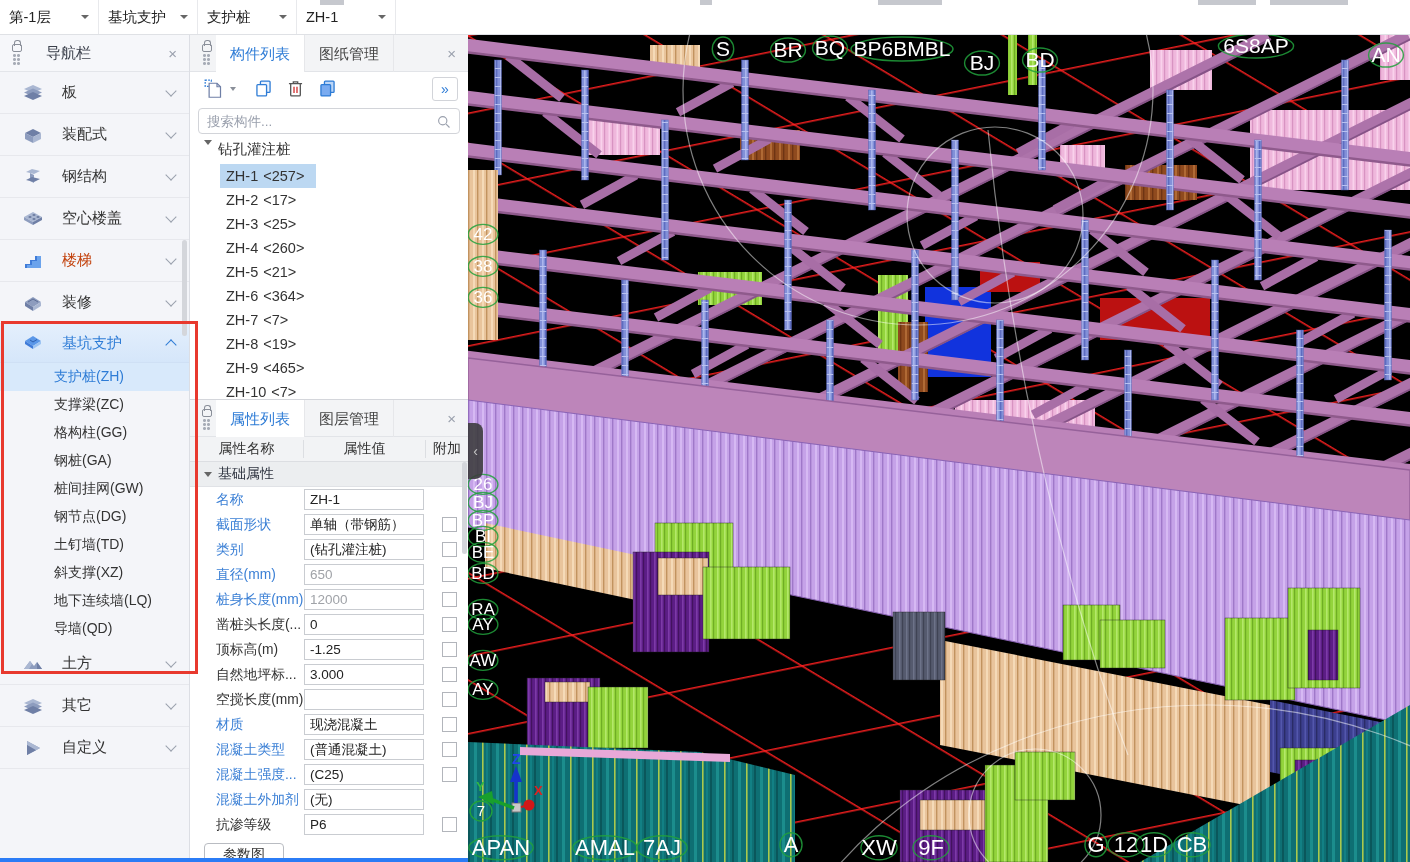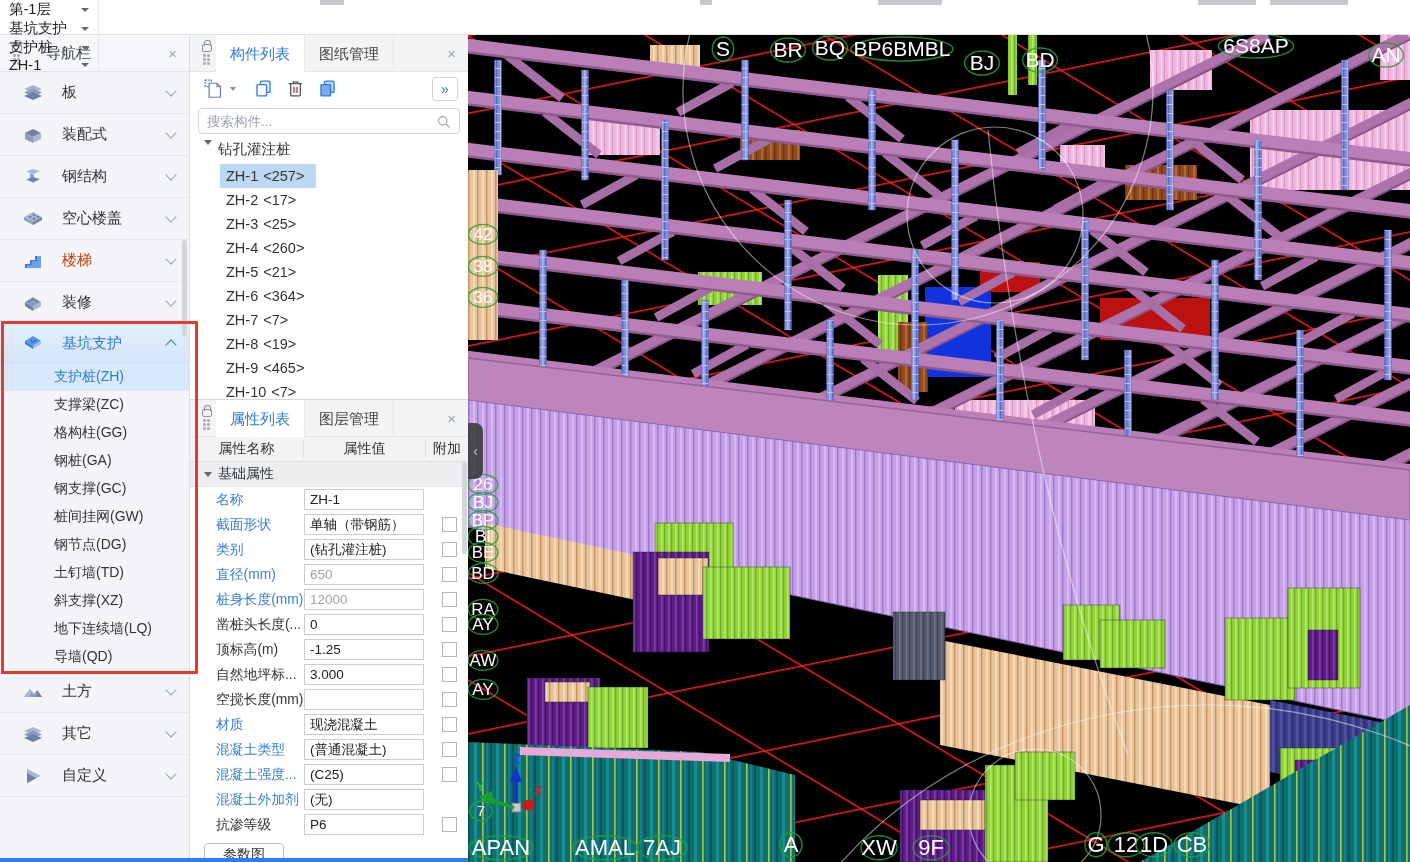--- a/index.html
+++ b/index.html
@@ -1,21 +1,21 @@
 <!DOCTYPE html>
 <html><head>
 <meta charset="utf-8">
 <style>
   * { margin:0; padding:0; box-sizing:border-box; }
   html,body { width:1410px; height:862px; overflow:hidden; }
   body { font-family:"Liberation Sans","DejaVu Sans",sans-serif; font-size:14px; color:#333; background:#fff; }
   #app { position:relative; width:1410px; height:862px; background:#fff; }
 
   
-  #toolbar { position:absolute; left:0; top:0; width:1410px; height:35px; background:#fff; border-bottom:1px solid #dfe1e5; display:flex; align-items:stretch; z-index:30;flex-direction:column; }
+  #toolbar { position:absolute; left:0; top:0; width:1410px; height:35px; background:#fff; border-bottom:1px solid #dfe1e5; display:flex; align-items:stretch; z-index:30; }
   .combo { width:99px; display:flex; align-items:center; justify-content:space-between; padding:0 9px 0 9px; border-right:1px solid #e8e9ec; cursor:pointer; }
   .combo span { font-size:14.5px; color:#222; white-space:nowrap; }
   .caret { width:0; height:0; border-left:4px solid transparent; border-right:4px solid transparent; border-top:4.5px solid #666; margin-left:4px; flex:none; }
   .top-frag { position:absolute; top:0; height:5px; background:#a8abb4; opacity:.65; z-index:31; }
 
   
   #sidebar { position:absolute; left:0; top:35px; width:190px; height:823px; background:#f4f5f9; border-right:1px solid #dcdee4; }
   .panel-head { height:37px; display:flex; align-items:center; background:#f6f7fa; border-bottom:1px solid #e3e5ea; padding:0 8px; }
   .grip { width:18px; display:flex; flex-direction:column; align-items:center; gap:2px; }
   .lock { width:10px; height:8px; border:1.5px solid #8a8f99; border-radius:2px; position:relative; margin-top:3px; }
@@ -197,21 +197,20 @@
     <div>
 
         <div class="nav-sub selected">支护桩(ZH)</div>
 
         <div class="nav-sub">支撑梁(ZC)</div>
 
         <div class="nav-sub">格构柱(GG)</div>
 
         <div class="nav-sub">钢桩(GA)</div>
 
-        <div class="nav-sub">钢支撑(GC)</div>
 
         <div class="nav-sub">桩间挂网(GW)</div>
 
         <div class="nav-sub">钢节点(DG)</div>
 
         <div class="nav-sub">土钉墙(TD)</div>
 
         <div class="nav-sub">斜支撑(XZ)</div>
 
         <div class="nav-sub">地下连续墙(LQ)</div>

